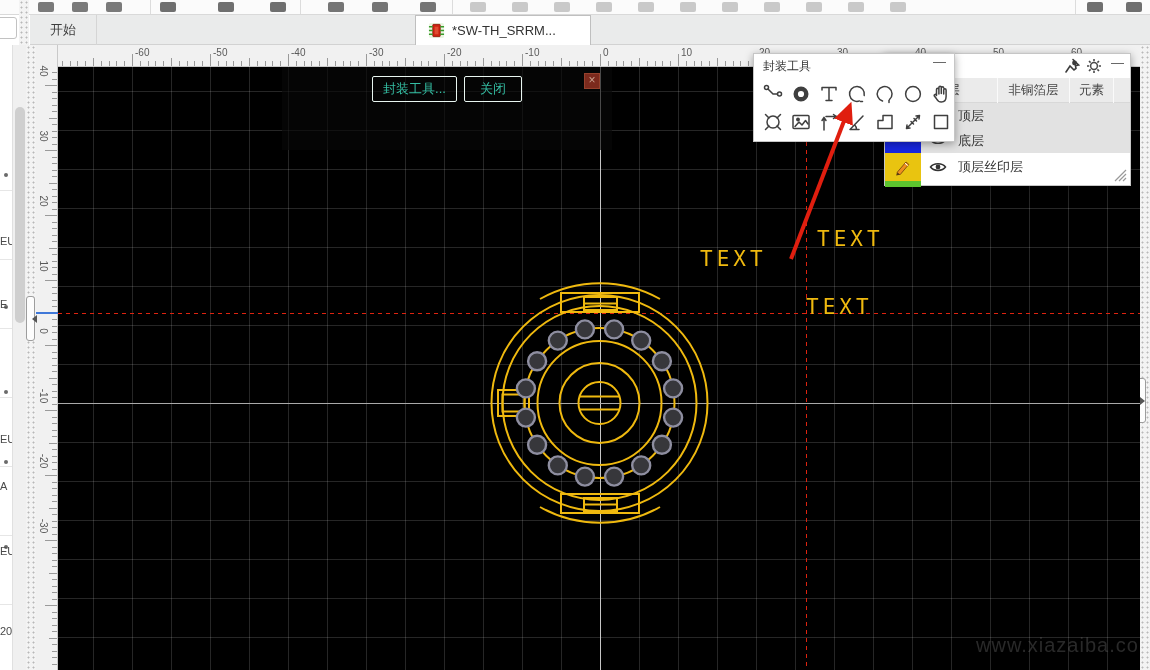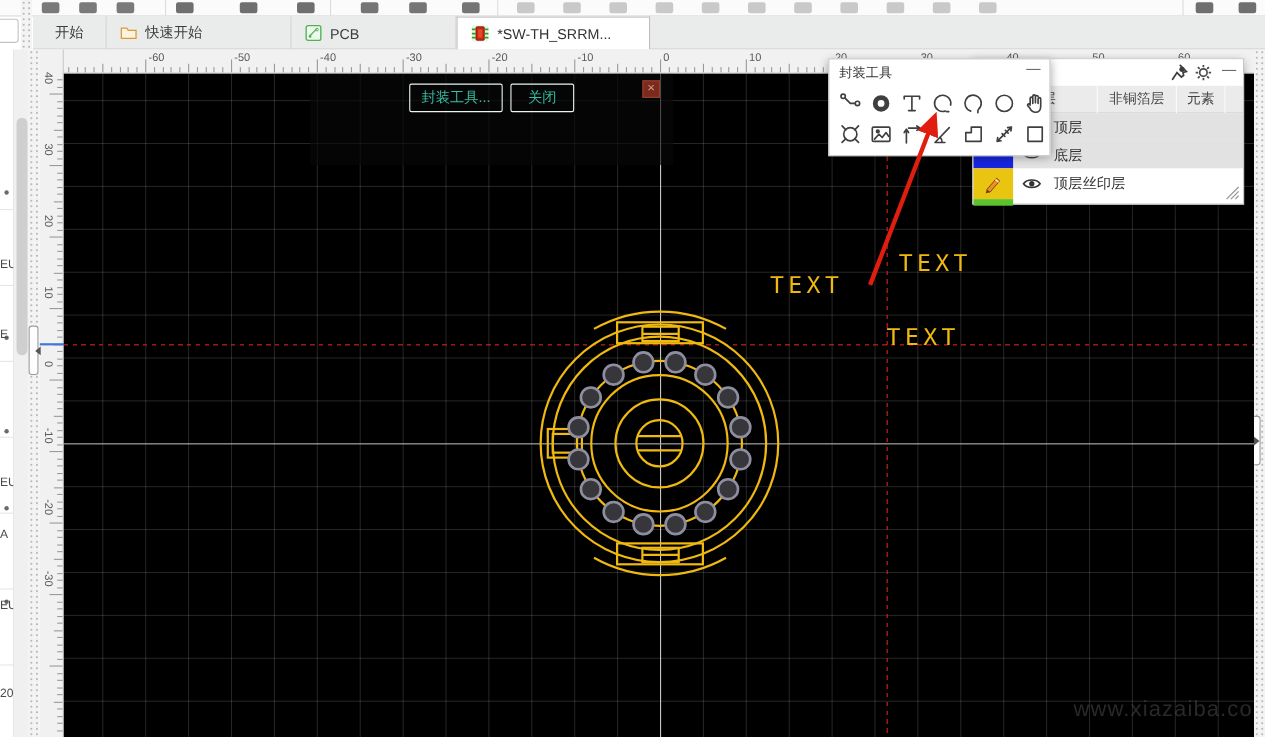--- a/index.html
+++ b/index.html
@@ -124,35 +124,20 @@
       <div class="tb-sep" style="left: 452px;"></div>
       <div class="tb-sep" style="left: 1075px;"></div>
     </div>
 
   <div id="search-box"></div>
   <div id="strip-topleft" class="dot-strip"></div>
 
   <div id="tabbar">
     <div class="tab" style="left:0;width:67px;justify-content:center;">
       <span>开始</span>
-    </div>
-    <div class="tab" style="left:67px;width:168px;">
-      <svg width="16" height="14" viewBox="0 0 18 15">
-          <path d="M1.5,13 V2.5 h5.5 l1.6,2.2 H16.5 V13 Z" fill="#fdf3dd" stroke="#d99a3e" stroke-width="1.3"></path>
-        </svg>
-      <span>快速开始</span>
-    </div>
-    <div class="tab" style="left:235px;width:150px;">
-      <svg width="16" height="16" viewBox="0 0 18 18">
-          <rect x="1.5" y="1.5" width="15" height="15" rx="2" fill="#eef9ee" stroke="#52b152" stroke-width="1.4"></rect>
-          <path d="M5,12 L12,5" stroke="#52b152" stroke-width="1.3"></path>
-          <circle cx="5.5" cy="12.5" r="1.4" fill="#52b152"></circle>
-          <circle cx="12.5" cy="5.5" r="1.4" fill="none" stroke="#52b152"></circle>
-        </svg>
-      <span>PCB</span>
     </div>
     <div class="tab active" style="left:385px;width:176px;">
       <svg width="17" height="17" viewBox="0 0 18 18">
           <rect x="1" y="1" width="16" height="16" rx="2" fill="#eaf6e2"></rect>
           <rect x="5" y="2.5" width="8" height="13" rx="1" fill="#cc2310" stroke="#8a1508" stroke-width="0.8"></rect>
           <g stroke="#3a9a2a" stroke-width="1.6">
             <path d="M1,5 H5 M1,9 H5 M1,13 H5 M13,5 H17 M13,9 H17 M13,13 H17"></path>
           </g>
           <rect x="7" y="5" width="4" height="8" fill="#e04a30"></rect>
         </svg>

